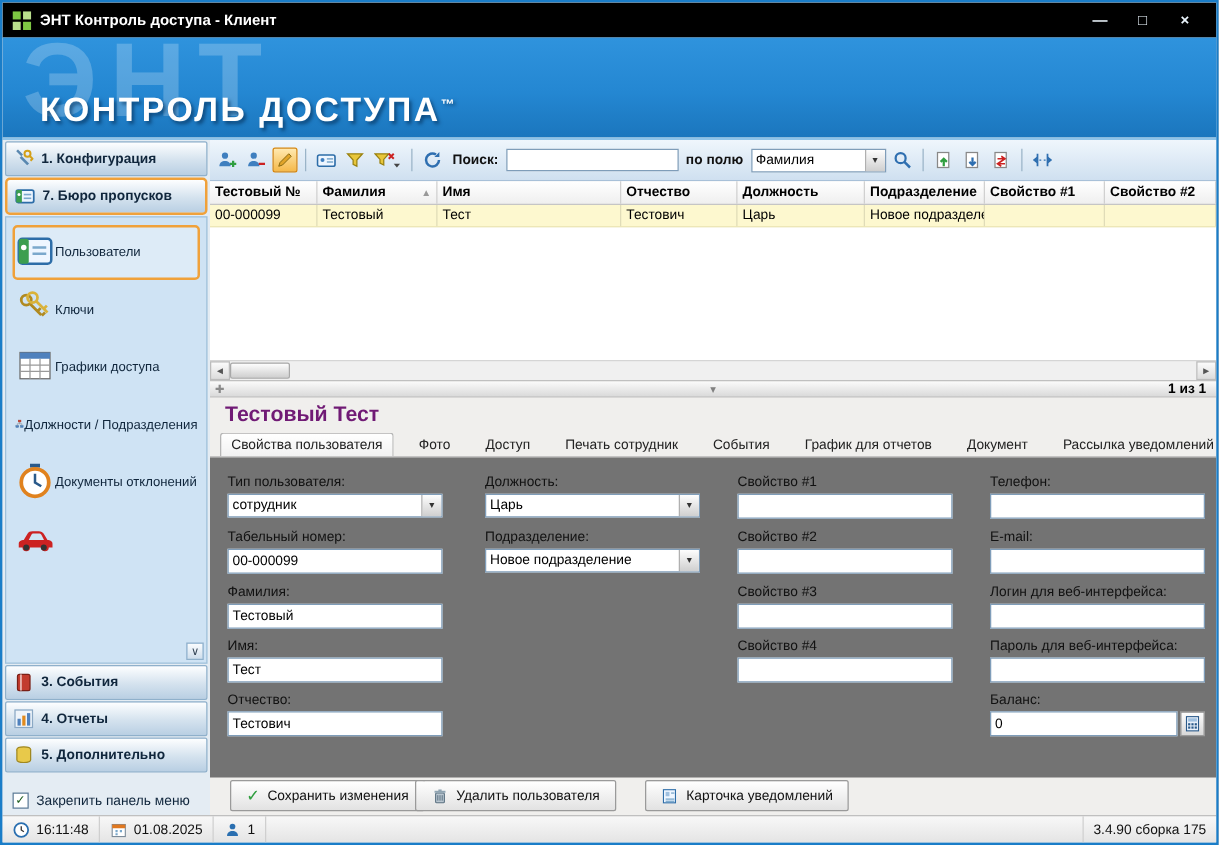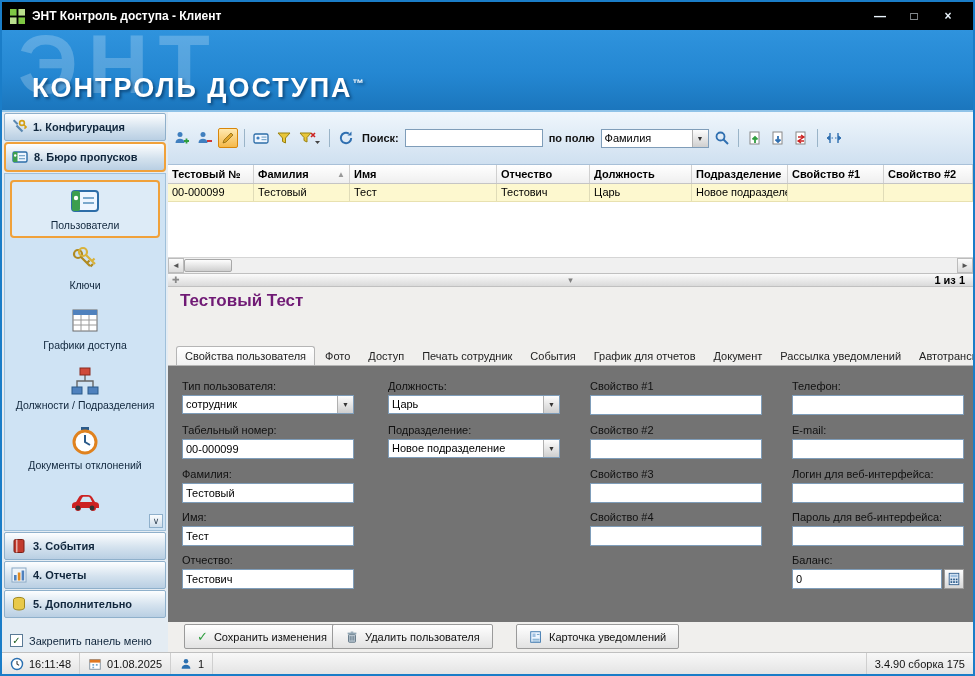--- a/index.html
+++ b/index.html
@@ -32,37 +32,37 @@
              background:#e4ecf3; display:flex; flex-direction:column; padding:1px 2px; }
   .navbar { height:28px; flex:0 0 auto; margin-bottom:1px; display:flex; align-items:center; gap:6px;
             padding:0 6px; font-size:11px; font-weight:bold; color:#10263c;
             background:linear-gradient(180deg,#fdfeff 0%,#d4e2ee 55%,#b9cfe3 100%);
             border:1px solid #8fb0cb; border-radius:2px; cursor:default; }
   .navbar.selected { border:2px solid #f0a13a; border-radius:4px; height:30px; }
   .navbar svg { width:16px; height:16px; flex:0 0 auto; }
   .subpanel { position:relative; flex:0 0 auto; height:358px; margin-bottom:1px;
               background:#cfe3f4; border:1px solid #9fc0da; overflow:hidden;
               display:flex; flex-direction:column; align-items:center; padding-top:6px; }
-  .subitem { width:150px; display:flex; flex-direction:column; align-items:center;
+  .subitem { width:150px; display:flex; flex-direction:row; align-items:center;
              padding:3px 0 5px; margin-bottom:2px; cursor:default; border:2px solid transparent; }
   .subitem.selected { border:2px solid #f0a13a; border-radius:4px; background:#ddebf7; }
   .subitem svg { width:32px; height:32px; }
   .subitem .sl { font-size:10.5px; color:#10263c; margin-top:2px; white-space:nowrap; }
   .scrolldn { position:absolute; right:2px; bottom:2px; width:14px; height:14px; font-size:9px;
               background:linear-gradient(#fafcfe,#cfdeec); border:1px solid #8fb0cb;
               display:flex; align-items:center; justify-content:center; color:#345; }
   .pinrow { margin-top:auto; display:flex; align-items:center; gap:6px; padding:4px 6px; font-size:11px; color:#10263c; }
   .cbx { width:13px; height:13px; background:#fff; border:1px solid #5a7a96; font-size:10px;
          display:flex; align-items:center; justify-content:center; color:#1a5a1a; }
 
   
   .main { position:absolute; left:166px; top:110px; right:0; bottom:22px; background:#f0efed;
           display:flex; flex-direction:column; }
 
-  .toolbar { flex:0 0 27px; display:flex; align-items:center; gap:3px; padding:16px 4px;
+  .toolbar { flex:0 0 27px; display:flex; align-items:center; gap:3px; padding:6px 4px;
              background:linear-gradient(180deg,#eff6fc,#cfe0f0); border-bottom:1px solid #a8c0d8;
              font-size:11px; }
   .tbi { width:20px; height:20px; display:flex; align-items:center; justify-content:center; }
   .tbi svg { width:16px; height:16px; }
   .tbi.active { background:linear-gradient(#ffe9b0,#f5b94a); border:1px solid #d8860a; border-radius:2px; }
   .tbsep { width:1px; height:18px; background:#9ab4c8; margin:0 3px; }
   .tblabel { font-weight:bold; color:#111; margin:0 3px; }
   .tbinput { width:138px; height:18px; border:1px solid #7f9db9; font-size:11px; padding:0 3px;
              font-family:inherit; background:#fff; }
   .combo { position:relative; height:19px; background:#fff; border:1px solid #7f9db9; }
@@ -93,22 +93,22 @@
 
   .splitter { flex:0 0 14px; position:relative; background:linear-gradient(#fbfbfb,#dadada);
               border-top:1px solid #c0c0c0; border-bottom:1px solid #c0c0c0; font-size:11px; }
   .splitter .pin { position:absolute; left:4px; top:1px; color:#8a8a8a; font-size:9px; }
   .splitter .handle { position:absolute; left:50%; top:0; transform:translateX(-50%);
                       color:#808080; font-size:9px; line-height:12px; }
   .splitter .counter { position:absolute; right:8px; top:0; font-weight:bold; color:#000; line-height:13px; }
 
   .dtitle { flex:0 0 26px; font-size:17px; font-weight:bold; color:#701a75; padding:4px 0 0 12px; }
 
-  .tabs { flex:0 0 22px; display:flex; align-items:flex-end; gap:2px; padding:0 8px;
-          border-bottom:1px solid #b5b5b5; font-size:11px;margin-top:31px; }
+  .tabs { flex:0 0 22px; display:flex; align-items:flex-end; gap:12px; padding:0 8px;
+          border-bottom:1px solid #b5b5b5; font-size:11px; }
   .tab { padding:3px 8px 3px; color:#222; cursor:default; white-space:nowrap; }
   .tab.active { background:linear-gradient(#ffffff,#f1f1f1); border:1px solid #b5b5b5; border-bottom:none;
                 border-radius:3px 3px 0 0; }
 
   .form { flex:0 0 256px; position:relative; background:#737373; }
   .fgroup { position:absolute; width:172px; font-size:11px; color:#111; }
   .fgroup .flabel { display:block; margin-bottom:3px; white-space:nowrap; }
   .tinput { width:100%; height:20px; border:1px solid #7f9db9; font-size:11px; padding:0 3px;
             font-family:inherit; background:#fff; }
   .balwrap { display:flex; gap:2px; }
@@ -172,21 +172,21 @@
     </div>
 
     <div class="navbar selected">
       <svg viewBox="0 0 16 16">
         <rect x="1" y="3" width="14" height="10" rx="1.5" fill="#eef6ff" stroke="#2d6da8" stroke-width="1.4"></rect>
         <rect x="1" y="3" width="4.5" height="10" fill="#3c9e4f"></rect>
         <circle cx="3.2" cy="6.5" r="1.2" fill="#fff"></circle>
         <rect x="7" y="6" width="6" height="1.3" fill="#7aa8cc"></rect>
         <rect x="7" y="9" width="6" height="1.3" fill="#7aa8cc"></rect>
       </svg>
-      <span>8. Бюро пропусков</span>
+      <span>7. Бюро пропусков</span>
     </div>
 
     <div class="subpanel">
 
       <div class="subitem selected">
         <svg viewBox="0 0 32 32">
           <rect x="3" y="6" width="26" height="20" rx="3" fill="#eef6ff" stroke="#2d6da8" stroke-width="2"></rect>
           <rect x="3" y="6" width="8" height="20" rx="2" fill="#3c9e4f"></rect>
           <circle cx="7" cy="13" r="2.2" fill="#fff"></circle>
           <rect x="14" y="12" width="11" height="2" fill="#7aa8cc"></rect>

